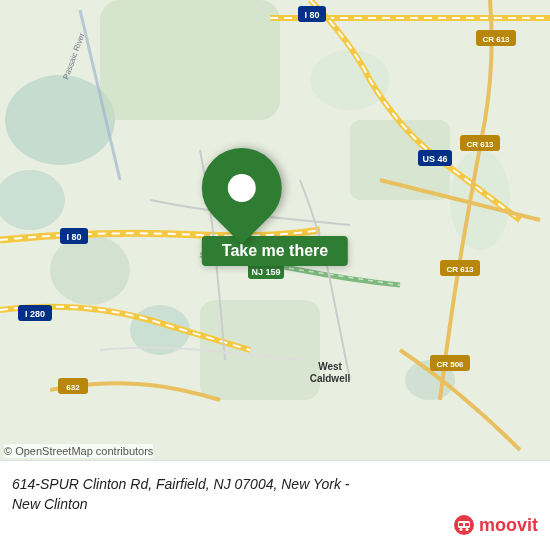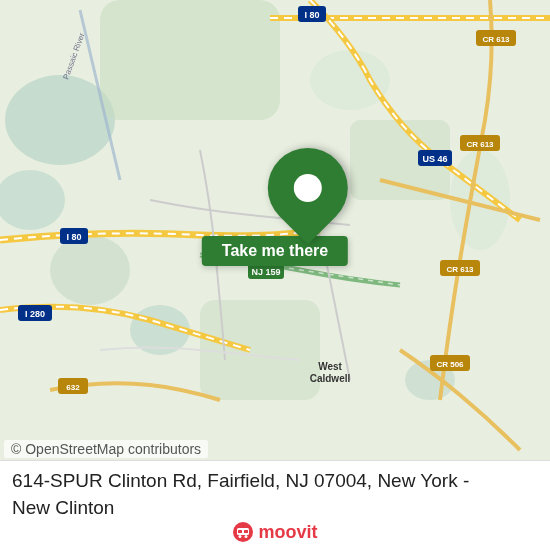--- a/index.html
+++ b/index.html
@@ -25,29 +25,30 @@
       height: 90px;
       background: #fff;
       border-top: 1px solid #ddd;
       display: flex;
       flex-direction: column;
       justify-content: center;
       padding: 8px 12px;
     }
 
     #footer-address {
-      font-size: 19px;
+      font-size: 14px;
       color: #222;
       line-height: 1.4;
+      font-style: italic;
     }
 
     #footer-bottom {
       display: flex;
       align-items: center;
-      justify-content: center;
+      justify-content: flex-end;
       margin-top: 0;
     }
 
     #moovit-logo {
       display: flex;
       align-items: center;
       gap: 4px;
     }
 
     .moovit-text {
@@ -62,21 +63,21 @@
     }
 
     
     #take-me-there-btn {
       position: absolute;
       left: 50%;
       top: 45%;
       transform: translate(-50%, -50%);
       display: flex;
       flex-direction: column;
-      align-items: flex-end;
+      align-items: flex-start;
       cursor: pointer;
       z-index: 10;
     }
 
     .pin-circle {
       width: 80px;
       height: 80px;
       background: #2e7d32;
       border-radius: 50% 50% 50% 0;
       transform: rotate(-45deg);
@@ -105,24 +106,24 @@
       margin-top: 6px;
       white-space: nowrap;
       box-shadow: 1px 2px 6px rgba(0,0,0,0.2);
     }
 
     
     #osm-attr {
       position: absolute;
       bottom: 2px;
       left: 4px;
-      font-size: 14px;
+      font-size: 11px;
       color: #555;
       background: rgba(255,255,255,0.7);
-      padding: 1px 7px;
+      padding: 1px 0;
       border-radius: 2px;
     }
 
     
     .map-svg {
       position: absolute;
       top: 0; left: 0;
       width: 100%;
       height: 100%;
     }

